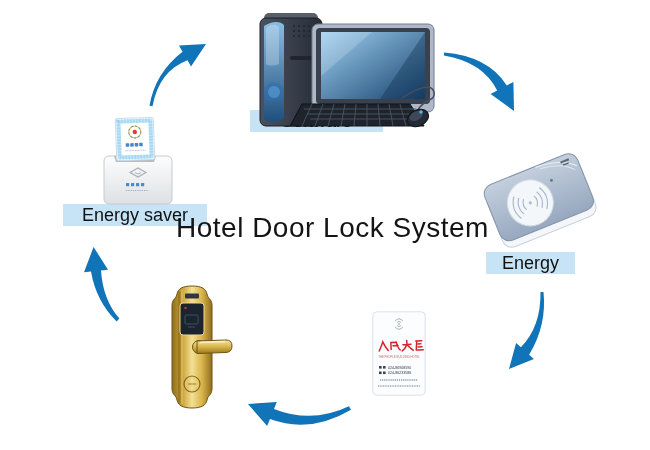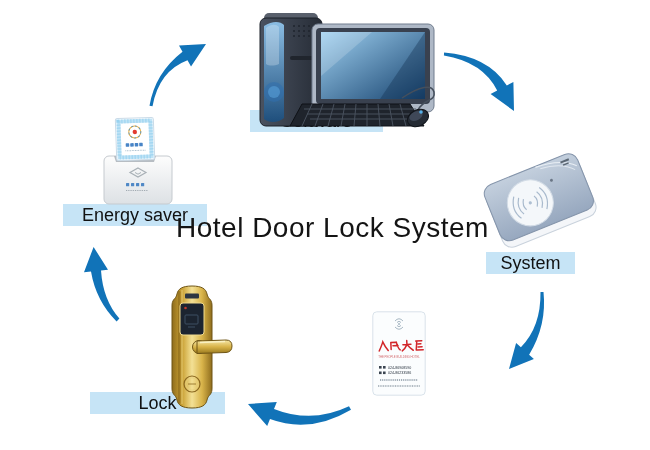--- a/index.html
+++ b/index.html
@@ -151,21 +151,21 @@
       </g>
       <circle cx="52" cy="52" r="1.6" fill="#aebfd2"></circle>
       <g fill="#5a6673">
         <rect x="95" y="25" width="9" height="2"></rect>
           <rect x="96.5" y="28.5" width="6" height="1.5"></rect>
       </g>
       <circle cx="80" cy="39" r="1.5" fill="#6a7686"></circle>
     </g>
   </svg>
 
-  <div class="node-label" style="left:486px;top:252px;width:89px">System</div>
+  <div class="node-label" style="left:486px;top:252px;width:89px">Energy</div>
 
   <svg class="devsvg" style="left:372px;top:311px" width="54" height="85" viewBox="0 0 54 85">
     <rect x="0.8" y="0.8" width="52.4" height="83.4" rx="4" fill="#fbfdfe" stroke="#d9e2ea"></rect>
     <g stroke="#a8b8c4" fill="none" stroke-width="1">
       <path d="M23,10 Q27,5.5 31,10"></path>
         <path d="M25,11.5 Q27,9 29,11.5"></path>
       <path d="M23,16 Q27,20.5 31,16"></path>
         <path d="M25,14.5 Q27,17 29,14.5"></path>
     </g>
     <circle cx="27" cy="13" r="1" fill="#a8b8c4"></circle>
@@ -182,21 +182,20 @@
       <rect x="7" y="60.5" width="2.6" height="2.6"></rect>
         <rect x="11" y="60.5" width="2.6" height="2.6"></rect>
     </g>
     <text x="16" y="57.8" font-size="3.6" fill="#2a3440" font-family="Liberation Sans, sans-serif">024-86908590</text>
     <text x="16" y="63.3" font-size="3.6" fill="#2a3440" font-family="Liberation Sans, sans-serif">024-86233586</text>
     <line x1="8" y1="69" x2="46" y2="69" stroke="#8a98a4" stroke-width="1.4" stroke-dasharray="1.2 0.9"></line>
     <line x1="6" y1="75" x2="48" y2="75" stroke="#6a7a88" stroke-width="1.2" stroke-dasharray="1 0.7"></line>
   </svg>
 
 
-  <div class="node-label" style="left:90px;top:392px;width:135px;z-index:1">Lock</div>
 
   <svg class="devsvg" style="left:152px;top:281px" width="82" height="133" viewBox="0 0 82 133">
     <defs>
       <linearGradient id="gPlate" x1="0" y1="0" x2="1" y2="0">
         <stop offset="0" stop-color="#8f6d1d"></stop>
           <stop offset="0.25" stop-color="#caa133"></stop>
         <stop offset="0.5" stop-color="#f3e095"></stop>
           <stop offset="0.75" stop-color="#d9b44a"></stop>
         <stop offset="1" stop-color="#8f6d1d"></stop>
       </linearGradient>

